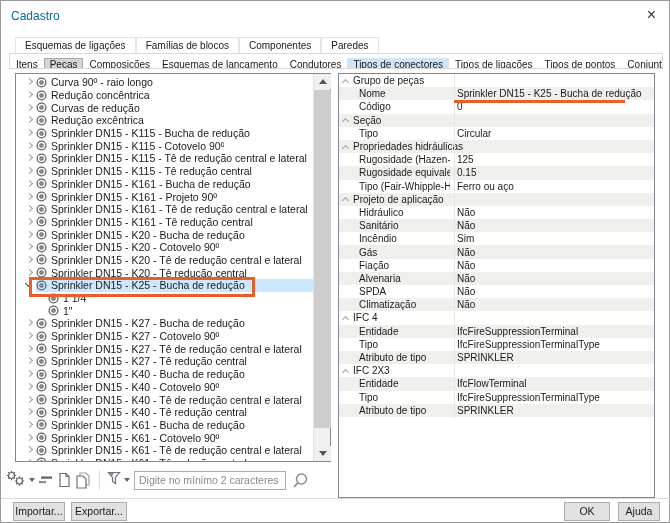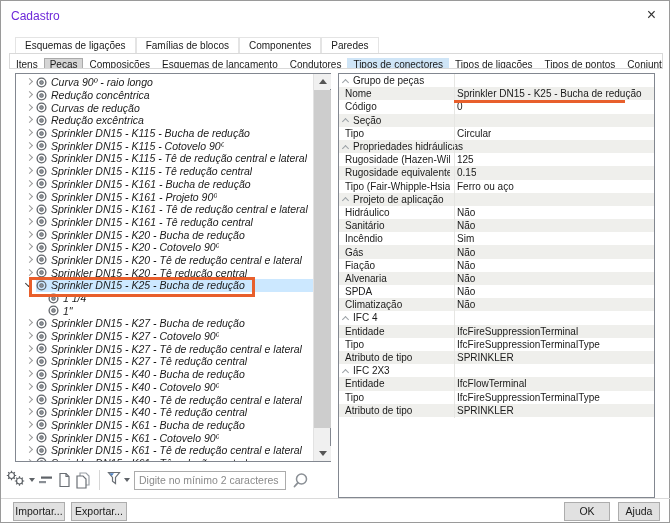--- a/index.html
+++ b/index.html
@@ -6,36 +6,36 @@
   html,body { width:670px; height:523px; overflow:hidden; }
   body { font-family:"Liberation Sans", sans-serif; background:#f0f0f0; }
   :root{
     --annot:#e85f2c; --sel:#cce8ff; --alt:#efefec;
     --tab-active:#d5d5d5; --tab-hi:#cfe5f7; --bord:#828790;
   }
   .dialog{ position:absolute; inset:0; background:#ffffff; border:1px solid #9a9a9a; }
 
   
   .titlebar{ position:absolute; left:0; top:0; right:0; height:30px; background:#fff; }
-  .title{ position:absolute; left:10px; top:8px; font-size:12px; color:#6d28d9; }
+  .title{ position:absolute; left:10px; top:8px; font-size:12px; color:#0369a1; }
   .close{ position:absolute; right:13px; top:5px; font-size:16px; color:#333; cursor:default; line-height:18px;}
 
   
   .tabs-back{ position:absolute; left:14px; top:34px; height:18px; white-space:nowrap; }
   .tab-back{ display:inline-block; font-size:10px; color:#1a1a1a; padding:2px 9px 2px 9px;
              border:1px solid #e4e4e4; border-bottom:none; background:#fff; }
   .tabs-front{ position:absolute; left:8px; top:52px; width:654px; height:16px;
                border:1px solid #d9d9d9; background:#fff; white-space:nowrap; overflow:hidden; }
   .tab-front{ display:inline-block; font-size:10px; color:#1a1a1a; padding:1px 6px; height:14px; }
   .tab-front.active{ background:var(--tab-active); border:1px solid #aaaaaa; padding:0 5px; }
   .tab-front.hilite{ background:var(--tab-hi); }
 
   
   .tree-panel{ position:absolute; left:14px; top:72px; width:316px; height:389px;
-               border:1px solid var(--bord); background:#fff;font-style:italic; }
+               border:1px solid var(--bord); background:#fff; }
   .tree-scroll{ position:absolute; left:0; top:0; bottom:0; right:17px; overflow:hidden; padding-top:2px; }
   .trow{ display:flex; align-items:center; height:12.7px; padding-left:8px; font-size:10.5px; color:#1a1a1a; white-space:nowrap; }
   .trow.lvl1{ padding-left:20px; }
   .chev{ width:12px; flex:0 0 12px; position:relative; height:10px; }
   .chev.right::after{ content:""; position:absolute; left:3px; top:2px; width:4px; height:4px;
         border-top:1px solid #9a9a9a; border-right:1px solid #9a9a9a; transform:rotate(45deg); }
   .chev.down::after{ content:""; position:absolute; left:2px; top:1px; width:4px; height:4px;
         border-top:1px solid #404040; border-right:1px solid #404040; transform:rotate(135deg); }
   .selwrap{ display:flex; align-items:center; flex:1 1 auto; height:100%; }
   .selwrap.sel{ background:var(--sel); }
@@ -61,21 +61,21 @@
            font-family:"Liberation Sans", sans-serif; color:#1a1a1a; outline:none; }
   .search::placeholder{ color:#8a8a8a; }
   .mag{ margin-left:6px; display:flex; align-items:center; }
 
   
   .prop-panel{ position:absolute; left:337px; top:72px; width:317px; height:425px;
                border:1px solid var(--bord); background:#fff; overflow:hidden; }
   .pcol-divider{ position:absolute; left:115px; top:0; width:1px; height:344px; background:#e6e6e3; }
   .prow{ position:relative; display:flex; align-items:center; height:13.2px; font-size:10px; color:#1a1a1a; white-space:nowrap; }
   .prow.alt{ background:var(--alt); }
-  .prow .pname{ width:111px; padding-left:6px; overflow:hidden; flex:0 0 111px; }
+  .prow .pname{ width:111px; padding-left:20px; overflow:hidden; flex:0 0 111px; }
   .prow .pval{ padding-left:7px; overflow:hidden; }
   .prow.grp .gname{ padding-left:3px; }
   .gchev{ width:8px; height:8px; position:relative; margin-left:3px; flex:0 0 8px;}
   .gchev::after{ content:""; position:absolute; left:1px; top:3px; width:4px; height:4px;
         border-top:1px solid #9aa0a6; border-right:1px solid #9aa0a6; transform:rotate(-45deg); }
 
   
   .footer-sep{ position:absolute; left:0; top:497px; width:670px; height:1px; background:#dadada; }
   .btn{ position:absolute; top:501px; height:19px; background:#e1e1e1; border:1px solid #adadad;
         font-size:10.5px; color:#1a1a1a; text-align:center; line-height:17px; }

